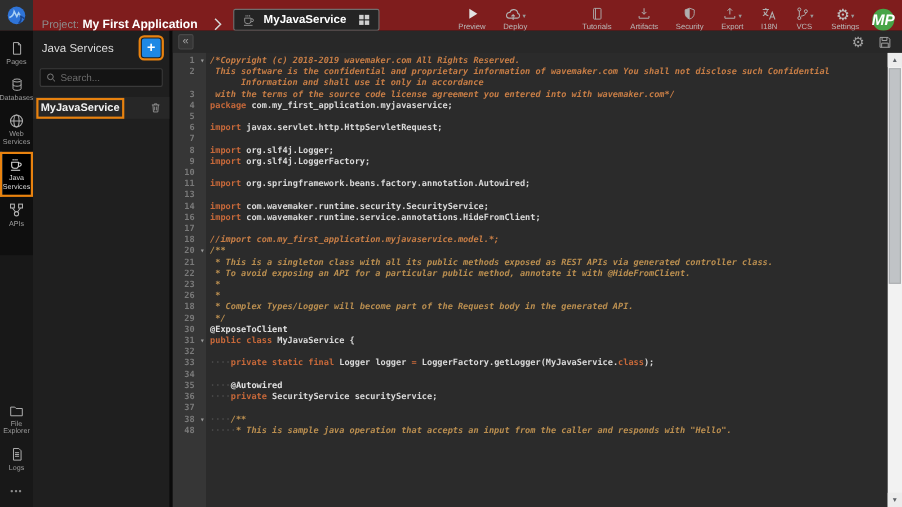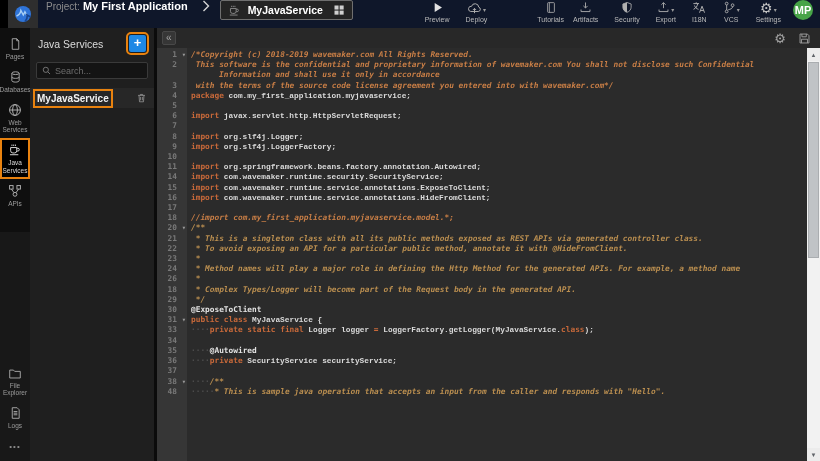--- a/index.html
+++ b/index.html
@@ -1,33 +1,33 @@
 <!DOCTYPE html>
 <html><head>
 <meta charset="utf-8">
 <style>
   * { margin:0; padding:0; box-sizing:border-box; }
   html,body { width:820px; height:461px; overflow:hidden; background:#000; font-family:"Liberation Sans", sans-serif; }
 
   
-  .topbar { height:28px; background:#0f172a; display:flex; align-items:flex-start; color:#c9c9c9;margin-left:8px; }
+  .topbar { height:28px; background:#7f1d1d; display:flex; align-items:flex-end; color:#c9c9c9; }
   .logo-tile { width:30px; height:28px; background:#2e2e2e; display:flex; align-items:center; justify-content:center; flex:0 0 auto; }
   .project { margin-left:8px; font-size:10px; color:#8d8d8d; white-space:nowrap; }
   .project b { color:#fff; font-size:11px; font-weight:bold; margin-left:3px; }
   .chev { margin-left:14px; display:flex; align-items:center; }
   .tab { margin-left:10px; height:20px; border:1px solid #6f6f6f; border-radius:2px; background:#242424; display:flex; align-items:center; padding:0 7px; gap:7px; }
   .tab-name { color:#fff; font-weight:bold; font-size:10.5px; min-width:78px; }
   .tb-action { display:flex; flex-direction:column; align-items:center; justify-content:center; font-size:7px; color:#b9b9b9; margin:0 8px; line-height:1; gap:2px; cursor:default; }
   .iconrow { display:flex; align-items:flex-end; height:14px; }
   .caret { font-size:6px; color:#9a9a9a; margin-left:1px; transform:translateY(-1px); }
   .ml-preview { margin-left:72px; }
   .ml-tutorials { margin-left:42px; }
   .ml-right { margin-left:auto; }
   .gear-glyph { font-size:14px; color:#c3c3c3; line-height:12px; }
-  .avatar { width:20px; height:20px; border-radius:50%; background:#47a447; color:#fff; font-size:11px; font-weight:bold; display:flex; align-items:center; justify-content:center; margin:0 7px 0 4px; flex:0 0 auto; }
+  .avatar { width:20px; height:20px; border-radius:50%; background:#47a447; color:#fff; font-size:14px; font-weight:bold; display:flex; align-items:center; justify-content:center; margin:0 7px 0 4px; flex:0 0 auto;font-style:italic; }
 
   
   .main { display:flex; height:433px; }
 
   
   .iconbar { width:30px; background:#181818; display:flex; flex-direction:column; flex:0 0 auto; }
   .ib-group-top { background:#0f0f0f; padding:4px 0 20px; }
   .sb-item { display:flex; flex-direction:column; align-items:center; gap:2px; padding:5px 0 4px; color:#9c9c9c; font-size:6.5px; text-align:center; line-height:1.2; cursor:pointer; }
   .sb-item svg { flex:0 0 auto; }
   .sb-item.active { background:#000; border-left:2px solid #1e88e5; padding-right:2px; }
@@ -54,21 +54,21 @@
   .eh-spacer { flex:1; }
   .eh-gear { font-size:13px; color:#a2a2a2; line-height:13px; cursor:pointer; }
   .editor-body { flex:1; display:flex; overflow:hidden; }
   .code-scroll { flex:1; min-width:0; overflow:hidden; padding-top:2px;
                  background:linear-gradient(to right, #363636 0, #363636 30px, #2b2b2b 30px); }
   .row { display:flex; font:600 7.8px/10.2px "DejaVu Sans Mono", monospace; }
   .ln { flex:0 0 30px; color:#7a7a7a; text-align:right; padding-right:10px; position:relative; }
   .fold { position:absolute; right:1px; top:0; font-style:normal; font-size:7px; color:#9a9a9a; cursor:pointer; }
   .code { flex:1; min-width:0; white-space:pre-wrap; word-break:break-word; padding:0 2px 0 32px; text-indent:-28px; color:#dadada; }
   .tok-kw { color:#c8693a; }
-  .tok-pln { color:#dadada;font-family:Liberation Mono, monospace; }
+  .tok-pln { color:#dadada; }
   .tok-cmt { color:#c87e46; font-style:italic; }
   .tok-doc { color:#bb8f50; font-style:italic; }
   .tok-ann { color:#e3e3e3; }
   .tok-ws { color:#4e4e4e; }
 
   
   .vscroll { width:13px; background:#f2f2f2; display:flex; flex-direction:column; flex:0 0 auto; }
   .sb-btn { height:13px; display:flex; align-items:center; justify-content:center; color:#5f6368; font-size:6px; cursor:pointer; background:#ececec; }
   .sb-track { flex:1; position:relative; }
   .sb-thumb { position:absolute; top:1px; left:1px; right:1px; height:196px; background:#c0c3c6; border:1px solid #aaadb0; cursor:pointer; }
@@ -340,28 +340,28 @@
           </div>
           <div class="row">
             <span class="ln">10</span>
             <span class="code">&nbsp;</span>
           </div>
           <div class="row">
             <span class="ln">11</span>
             <span class="code"><span class="tok-kw">import</span><span class="tok-pln"> org.springframework.beans.factory.annotation.Autowired;</span></span>
           </div>
           <div class="row">
+            <span class="ln">13</span>
+            <span class="code">&nbsp;</span>
+          </div>
+          <div class="row">
             <span class="ln">14</span>
             <span class="code"><span class="tok-kw">import</span><span class="tok-pln"> com.wavemaker.runtime.security.SecurityService;</span></span>
           </div>
           <div class="row">
-            <span class="ln">15</span>
-            <span class="code"><span class="tok-kw">import</span><span class="tok-pln"> com.wavemaker.runtime.service.annotations.ExposeToClient;</span></span>
-          </div>
-          <div class="row">
             <span class="ln">16</span>
             <span class="code"><span class="tok-kw">import</span><span class="tok-pln"> com.wavemaker.runtime.service.annotations.HideFromClient;</span></span>
           </div>
           <div class="row">
             <span class="ln">17</span>
             <span class="code">&nbsp;</span>
           </div>
           <div class="row">
             <span class="ln">18</span>
             <span class="code"><span class="tok-cmt">//import com.my_first_application.myjavaservice.model.*;</span></span>
@@ -376,42 +376,42 @@
           </div>
           <div class="row">
             <span class="ln">22</span>
             <span class="code"><span class="tok-doc"> * To avoid exposing an API for a particular public method, annotate it with @HideFromClient.</span></span>
           </div>
           <div class="row">
             <span class="ln">23</span>
             <span class="code"><span class="tok-doc"> *</span></span>
           </div>
           <div class="row">
-            <span class="ln">24</span>
-            <span class="code"><span class="tok-doc"> * Method names will play a major role in defining the Http Method for the generated APIs. For example, a method name</span></span>
-          </div>
-          <div class="row">
             <span class="ln">26</span>
             <span class="code"><span class="tok-doc"> *</span></span>
           </div>
           <div class="row">
             <span class="ln">18</span>
             <span class="code"><span class="tok-doc"> * Complex Types/Logger will become part of the Request body in the generated API.</span></span>
           </div>
           <div class="row">
             <span class="ln">29</span>
             <span class="code"><span class="tok-doc"> */</span></span>
           </div>
           <div class="row">
             <span class="ln">30</span>
             <span class="code"><span class="tok-ann">@ExposeToClient</span></span>
           </div>
           <div class="row">
             <span class="ln">31<i class="fold">▾</i></span>
             <span class="code"><span class="tok-kw">public</span><span class="tok-pln"> </span><span class="tok-kw">class</span><span class="tok-pln"> MyJavaService {</span></span>
+          </div>
+          <div class="row">
+            <span class="ln">32</span>
+            <span class="code">&nbsp;</span>
           </div>
           <div class="row">
             <span class="ln">33</span>
             <span class="code"><span class="tok-ws">····</span><span class="tok-kw">private</span><span class="tok-pln"> </span><span class="tok-kw">static</span><span class="tok-pln"> </span><span class="tok-kw">final</span><span class="tok-pln"> Logger logger </span><span class="tok-kw">=</span><span class="tok-pln"> LoggerFactory.getLogger(MyJavaService.</span><span class="tok-kw">class</span><span class="tok-pln">);</span></span>
           </div>
           <div class="row">
             <span class="ln">34</span>
             <span class="code">&nbsp;</span>
           </div>
           <div class="row">

